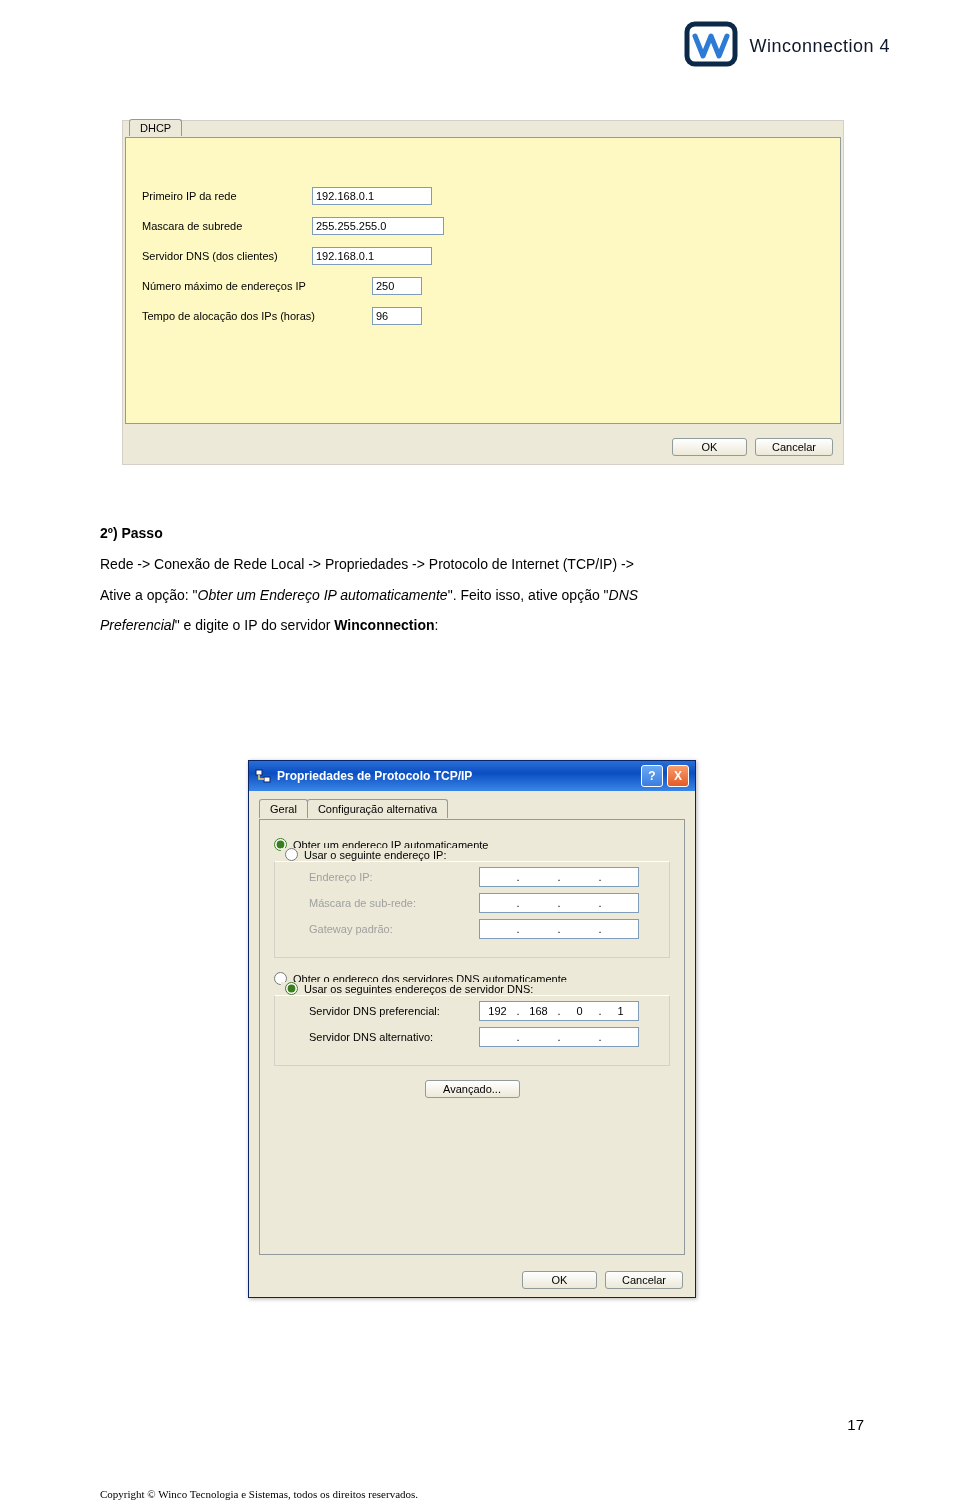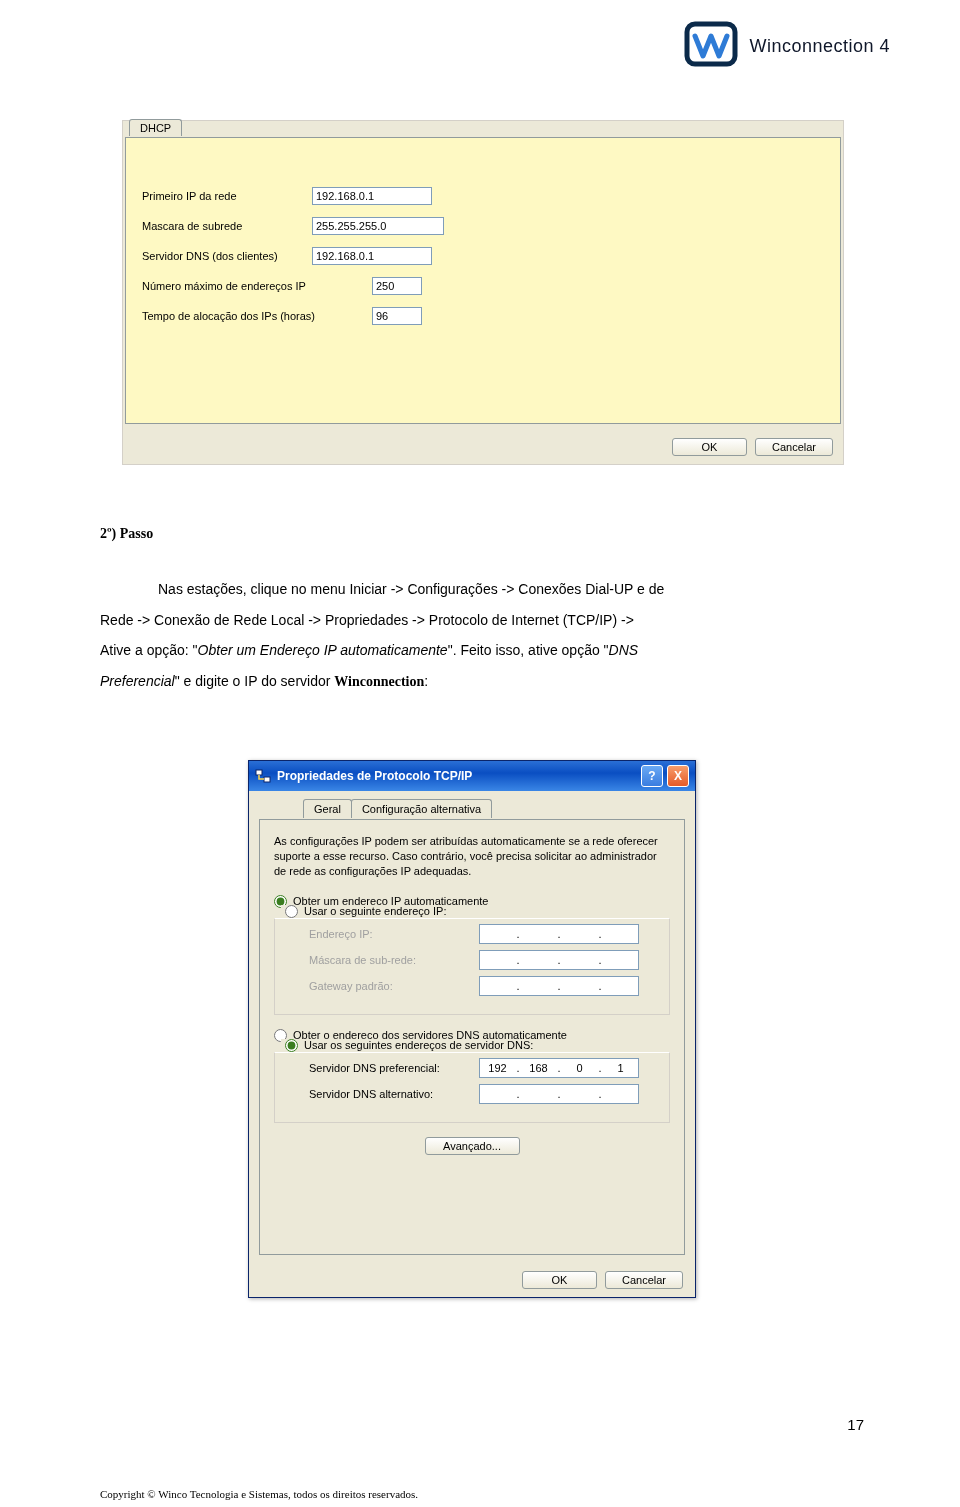--- a/index.html
+++ b/index.html
@@ -91,21 +91,21 @@
   }
   
   .body-text {
     position: absolute;
     top: 518px; left: 100px; width: 770px;
     font-family: Verdana, sans-serif;
     font-size: 14px;
     line-height: 2.2;
     text-align: justify;
   }
-  .body-text .bold { font-weight: bold; font-family: Liberation Serif, serif; }
+  .body-text .bold { font-weight: bold; }
   .body-text .ital { font-style: italic; }
   
   .tcpip-window {
     position: absolute;
     top: 760px; left: 248px;
     width: 448px; height: 538px;
     border: 1px solid #0a246a;
     background: #ece9d8;
     font-family: Tahoma, sans-serif;
     font-size: 11px;
@@ -141,21 +141,21 @@
   .tab {
     border: 1px solid #919b9c;
     border-bottom: none;
     border-top-left-radius: 3px; border-top-right-radius: 3px;
     padding: 3px 10px;
     background: #ece9d8;
     font-size: 11px;
     margin-right: -1px;
     cursor: pointer;
   }
-  .tab.active { background:#ece9d8; position:relative; z-index:2;margin-left:44px; }
+  .tab.active { background:#ece9d8; position:relative; z-index:2; }
   .tab-panel {
     position: absolute;
     top: 28px; left: 10px; right: 10px; bottom: 42px;
     border: 1px solid #919b9c;
     background: #ece9d8;
     padding: 14px 14px;
   }
   .info-text { font-size: 11px; line-height: 1.35; margin-bottom: 16px; }
   .groupbox {
     border: 1px solid #d4d0c8;
@@ -238,23 +238,20 @@
     </div>
   </div>
   <div class="dhcp-buttons">
     <button class="xp-btn">OK</button>
     <button class="xp-btn">Cancelar</button>
   </div>
 </div>
 
 <div class="body-text">
   <p><span class="bold">2º) Passo</span></p>
-  <p style="margin-top:24px; text-indent:58px;">
-    <span>Nas estações, clique no menu Iniciar -&gt; Configurações -&gt; Conexões Dial-UP e de</span>
-  </p>
   <p>
     <span>Rede -&gt; Conexão de Rede Local -&gt; Propriedades -&gt; Protocolo de Internet (TCP/IP) -&gt;</span>
   </p>
   <p>
     <span>Ative a opção: "</span><span class="ital">Obter um Endereço IP automaticamente</span><span>". Feito isso, ative opção "</span><span class="ital">DNS</span>
   </p>
   <p>
     <span class="ital">Preferencial</span><span>" e digite o IP do servidor </span><span class="bold">Winconnection</span><span>:</span>
   </p>
 </div>
@@ -272,21 +269,20 @@
     <span class="spacer"></span>
     <span class="title-btn help">?</span>
     <span class="title-btn">X</span>
   </div>
   <div class="tcpip-body">
     <div class="tabstrip">
       <div class="tab active">Geral</div>
       <div class="tab">Configuração alternativa</div>
     </div>
     <div class="tab-panel">
-      <div class="info-text">As configurações IP podem ser atribuídas automaticamente se a rede oferecer suporte a esse recurso. Caso contrário, você precisa solicitar ao administrador de rede as configurações IP adequadas.</div>
 
       <div class="radio-row">
         <input type="radio" name="ipmode" checked="" style="">
         <span>Obter um endereço IP automaticamente</span>
       </div>
 
       <div class="groupbox" style="padding-top:4px;">
         <div class="radio-row" style="margin-left:-6px; margin-top:-18px; background:#ece9d8; width:200px; padding-left:4px;">
           <input type="radio" name="ipmode" style="">
           <span>Usar o seguinte endereço IP:</span>

